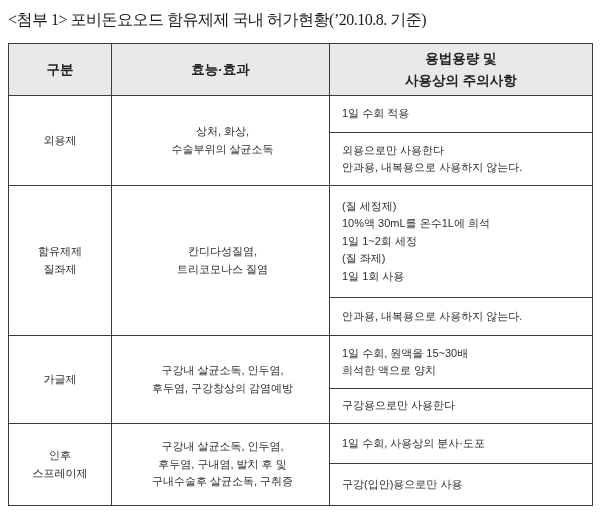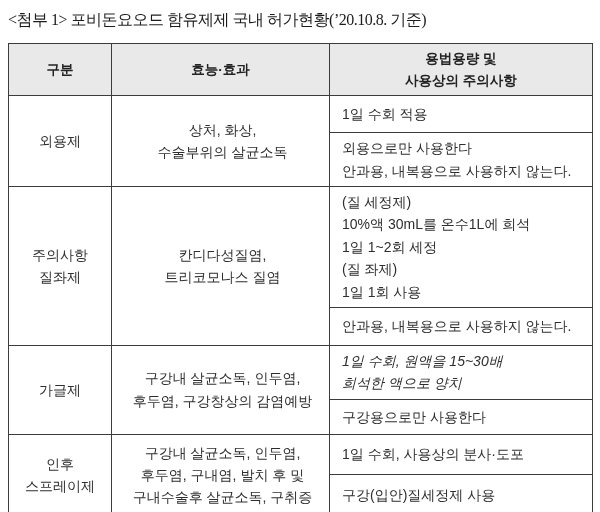--- a/index.html
+++ b/index.html
@@ -30,21 +30,21 @@
   table.approval-table {
     border-collapse: collapse;
     table-layout: fixed;
     width: 584px;
     padding-left: 24px;
   }
   .approval-table th,
   .approval-table td {
     border: 1px solid #3c3c3c;
     white-space: pre-line;
-    font-size: 14px;
+    font-size: 11px;
     line-height: 1.6;
     vertical-align: middle;
     box-sizing: border-box;
     padding: 4px 8px;
   }
   .approval-table th {
     background: #e9e9e9;
     font-weight: bold;
     text-align: center;
     height: 46px;
@@ -62,21 +62,21 @@
   }
   td.cell-usage {
     text-align: left;
     padding-left: 12px;
   }
   
   .h-r1a { height: 37px; }
   .h-r1b { height: 53px; margin-top: 32px; }
   .h-r2a { height: 112px; }
   .h-r2b { height: 38px; }
-  .h-r3a { height: 53px; font-style: italic; }
+  .h-r3a { height: 53px; }
   .h-r3b { height: 35px; }
   .h-r4a { height: 40px; }
   .h-r4b { height: 42px; }
 </style>
 </head>
 <body>
 
 <div class="page">
 
   <div class="doc-title">&lt;첨부 1&gt; 포비돈요오드 함유제제 국내 허가현황(’20.10.8. 기준)</div>
@@ -104,21 +104,21 @@
         <td class="cell-efficacy" rowspan="2">상처, 화상,
 수술부위의 살균소독</td>
         <td class="cell-usage h-r1a">1일 수회 적용</td>
       </tr>
       <tr>
         <td class="cell-usage h-r1b">외용으로만 사용한다
 안과용, 내복용으로 사용하지 않는다.</td>
       </tr>
 
       <tr>
-        <td class="cell-category" rowspan="2">주의사항
+        <td class="cell-category" rowspan="2">함유제제
 질좌제</td>
         <td class="cell-efficacy" rowspan="2">칸디다성질염,
 트리코모나스 질염</td>
         <td class="cell-usage h-r2a">(질 세정제)
 10%액 30mL를 온수1L에 희석
 1일 1~2회 세정
 (질 좌제)
 1일 1회 사용</td>
       </tr>
       <tr>
@@ -138,18 +138,18 @@
 
       <tr>
         <td class="cell-category" rowspan="2">인후
 스프레이제</td>
         <td class="cell-efficacy" rowspan="2">구강내 살균소독, 인두염,
 후두염, 구내염, 발치 후 및
 구내수술후 살균소독, 구취증</td>
         <td class="cell-usage h-r4a">1일 수회, 사용상의 분사·도포</td>
       </tr>
       <tr>
-        <td class="cell-usage h-r4b">구강(입안)질세정제 사용</td>
+        <td class="cell-usage h-r4b">구강(입안)용으로만 사용</td>
       </tr>
     </tbody>
   </table>
 
 </div>
 
 </body></html>

